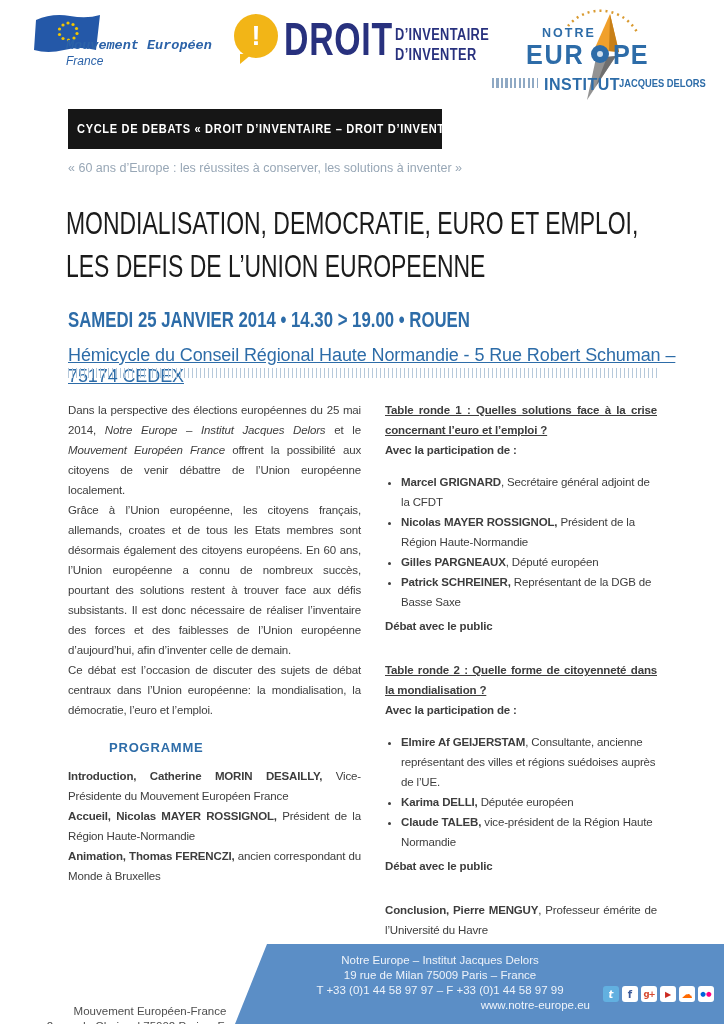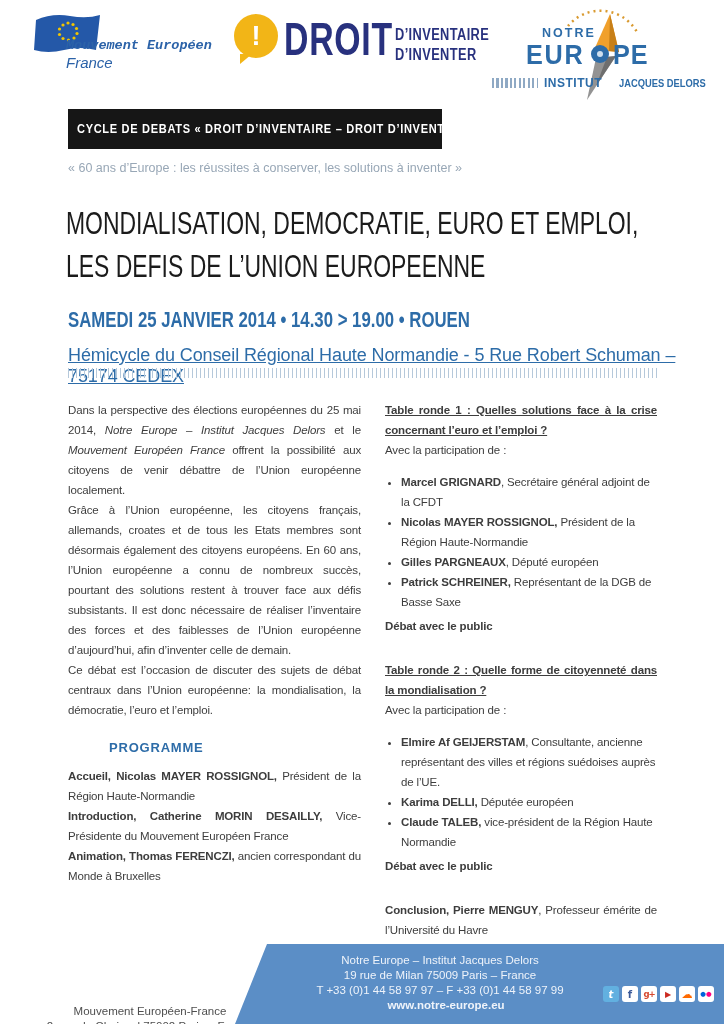--- a/index.html
+++ b/index.html
@@ -4,21 +4,21 @@
 <style>
   html,body{margin:0;padding:0;background:#ffffff;}
   .page{position:relative;width:724px;height:1024px;background:#fff;overflow:hidden;
         font-family:"Liberation Sans",sans-serif;color:#3d3d3d;}
 
   
   .mef-logo{position:absolute;left:28px;top:10px;width:190px;height:70px;}
   .mef-flag{position:absolute;left:4px;top:2px;}
   .mef-text{position:absolute;left:38px;top:28px;color:#2b62a8;font-style:italic;white-space:nowrap;}
   .mef-line1{font-weight:bold;font-size:13.5px;font-family:Liberation Mono, monospace;}
-  .mef-line2{font-size:15px;margin-top:1px;}
+  .mef-line2{font-size:12px;margin-top:1px;}
 
   .droit-logo{position:absolute;left:232px;top:12px;width:280px;height:80px;}
   .bubble{position:absolute;left:2px;top:2px;width:44px;height:44px;border-radius:50%;
           background:#f2b517;color:#fff;font-weight:bold;font-size:27px;text-align:center;line-height:44px;}
   .bubble-tail{position:absolute;left:8px;top:42px;width:0;height:0;
                border-left:12px solid #f2b517;border-bottom:10px solid transparent;}
   .droit-word{position:absolute;left:52px;top:0px;color:#28317e;font-weight:bold;font-size:47px;
               line-height:54px;transform:scaleX(.72);transform-origin:0 0;white-space:nowrap;letter-spacing:1px;}
   .droit-sub{position:absolute;left:163px;top:13px;color:#28317e;font-weight:bold;font-size:16px;
              line-height:20px;transform:scaleX(.8);transform-origin:0 0;white-space:nowrap;letter-spacing:.5px;}
@@ -27,21 +27,21 @@
   .ne-svg{position:absolute;left:0;top:0;}
   .ne-notre{position:absolute;left:52px;top:18px;color:#2d6ca8;font-weight:bold;font-size:12.5px;letter-spacing:2px;}
   .ne-eur{position:absolute;left:36px;top:31px;color:#2d6ca8;font-weight:bold;font-size:28px;letter-spacing:2px;
           transform:scaleX(.9);transform-origin:0 0;}
   .ne-dot{position:absolute;left:101px;top:37px;width:18px;height:18px;border-radius:50%;background:#2d6ca8;}
   .ne-dot::after{content:"";position:absolute;left:6px;top:6px;width:6px;height:6px;border-radius:50%;background:#cfe0ef;}
   .ne-pe{position:absolute;left:123px;top:31px;color:#2d6ca8;font-weight:bold;font-size:28px;letter-spacing:1px;
          transform:scaleX(.9);transform-origin:0 0;}
   .ne-ticks{position:absolute;left:2px;top:70px;width:46px;height:10px;
             background:repeating-linear-gradient(90deg,#8fa9c4 0,#8fa9c4 2px,transparent 2px,transparent 4.5px);}
-  .ne-institut{position:absolute;left:54px;top:68px;color:#2d6ca8;font-weight:bold;font-size:12px;letter-spacing:.5px;}
+  .ne-institut{position:absolute;left:54px;top:68px;color:#2d6ca8;font-weight:bold;font-size:16px;letter-spacing:.5px;}
   .ne-jd{position:absolute;left:129px;top:69px;color:#2d6ca8;font-weight:bold;font-size:11px;
          transform:scaleX(.85);transform-origin:0 0;white-space:nowrap;}
 
   
   .banner{position:absolute;left:68px;top:109px;width:374px;height:40px;background:#161616;}
   .banner span{display:inline-block;margin-left:9px;color:#fff;font-weight:bold;font-size:13px;
                line-height:40px;letter-spacing:.8px;transform:scaleX(.85);transform-origin:0 50%;white-space:nowrap;}
   .subtitle{position:absolute;left:68px;top:161px;font-size:12.5px;color:#98a7b6;}
   .title{position:absolute;left:66px;top:202px;color:#1b1b1b;}
   .title div{font-size:31px;font-weight:400;line-height:43px;transform:scaleX(.74);transform-origin:0 0;white-space:nowrap;}
@@ -56,35 +56,35 @@
   .col-left{width:293px;}
   .col-right{width:272px;}
   .col-left p, .col-right p{margin:0;}
   .body-txt{font-size:11.5px;line-height:20px;letter-spacing:-.15px;text-align:justify;color:#3d3d3d;}
   .i{font-style:italic;}
   .b{font-weight:bold;}
   .prog-head{margin-top:18px;margin-bottom:8px;color:#2d6ca8;font-weight:bold;font-size:13px;letter-spacing:.8px;padding-left:41px;}
   .prog-item{margin-bottom:24px;}
   .table-block{margin-bottom:24px;}
   .table-title{font-weight:bold;text-decoration:underline;margin-bottom:3px;}
-  .participation{margin-bottom:2px;text-align:left;}
+  .participation{margin-bottom:2px;text-align:left;font-weight:bold;}
   ul.speakers{margin:12px 0 4px 0;padding-left:16px;list-style:disc;}
   ul.speakers li{margin:0;text-align:left;}
   .debate{font-weight:bold;}
   .conclusion{margin-top:24px;}
 
   
   .footer-left{position:absolute;left:15px;top:1004px;width:270px;text-align:center;
                font-size:11.5px;line-height:15px;color:#4f4f4f;}
   .footer-left .www{text-align:left;padding-left:24px;}
   .footer-blue{position:absolute;left:235px;top:944px;width:489px;height:80px;background:#5b8ec6;
                clip-path:polygon(32px 0,100% 0,100% 100%,0 100%);}
   .footer-right-text{position:absolute;left:55px;top:9px;width:300px;text-align:center;
                      font-size:11.5px;line-height:15px;color:#eef3fa;}
-  .footer-right-text .www{text-align:center;padding-left:12px;font-weight:bold;}
+  .footer-right-text .www{text-align:right;padding-left:12px;}
   .social{position:absolute;right:10px;top:42px;display:flex;gap:3px;}
   .soc{width:16px;height:16px;border-radius:3px;display:flex;align-items:center;justify-content:center;
        font-family:"DejaVu Sans","Liberation Sans",sans-serif;font-weight:bold;font-size:10px;cursor:pointer;}
   .ic-tw{background:#62b0e0;color:#fff;font-style:italic;}
   .ic-fb{background:#fff;color:#3b5998;}
   .ic-gp{background:#fff;color:#d6492f;font-size:8.5px;letter-spacing:-1px;}
   .ic-yt{background:#fff;color:#cc2a20;font-size:8px;}
   .ic-sc{background:#fff;color:#ff6a00;font-size:11px;}
   .ic-fl{background:#fff;}
   .ic-fl span{display:block;width:100%;text-align:center;font-size:6.5px;line-height:16px;color:#ff0084;letter-spacing:0;}
@@ -160,22 +160,22 @@
 
   <div class="columns">
 
     <div class="col-left body-txt">
       <p><span>Dans la perspective des élections européennes du 25 mai 2014, </span><span class="i">Notre Europe – Institut Jacques Delors</span><span> et le </span><span class="i">Mouvement Européen France</span><span> offrent la possibilité aux citoyens de venir débattre de l’Union européenne localement.</span></p>
       <p>Grâce à l’Union européenne, les citoyens français, allemands, croates et de tous les Etats membres sont désormais également des citoyens européens. En 60 ans, l’Union européenne a connu de nombreux succès, pourtant des solutions restent à trouver face aux défis subsistants. Il est donc nécessaire de réaliser l’inventaire des forces et des faiblesses de l’Union européenne d’aujourd’hui, afin d’inventer celle de demain.</p>
       <p>Ce débat est l’occasion de discuter des sujets de débat centraux dans l’Union européenne: la mondialisation, la démocratie, l’euro et l’emploi.</p>
 
       <div class="prog-head">PROGRAMME</div>
 
+      <p class="prog-item"><span class="b">Introduction, Catherine MORIN DESAILLY,</span><span> Vice-Présidente du Mouvement Européen France</span></p>
       <p class="prog-item"><span class="b">Accueil, Nicolas MAYER ROSSIGNOL,</span><span> Président de la Région Haute-Normandie</span></p>
-      <p class="prog-item"><span class="b">Introduction, Catherine MORIN DESAILLY,</span><span> Vice-Présidente du Mouvement Européen France</span></p>
       <p class="prog-item"><span class="b">Animation, Thomas FERENCZI,</span><span> ancien correspondant du Monde à Bruxelles</span></p>
     </div>
 
     <div class="col-right body-txt">
 
       <div class="table-block">
         <p class="table-title">Table ronde 1 : Quelles solutions face à la crise concernant l’euro et l’emploi ?</p>
         <p class="participation">Avec la participation de :</p>
         <ul class="speakers">
           <li><span class="b">Marcel GRIGNARD</span><span>, Secrétaire général adjoint de la CFDT</span></li>

